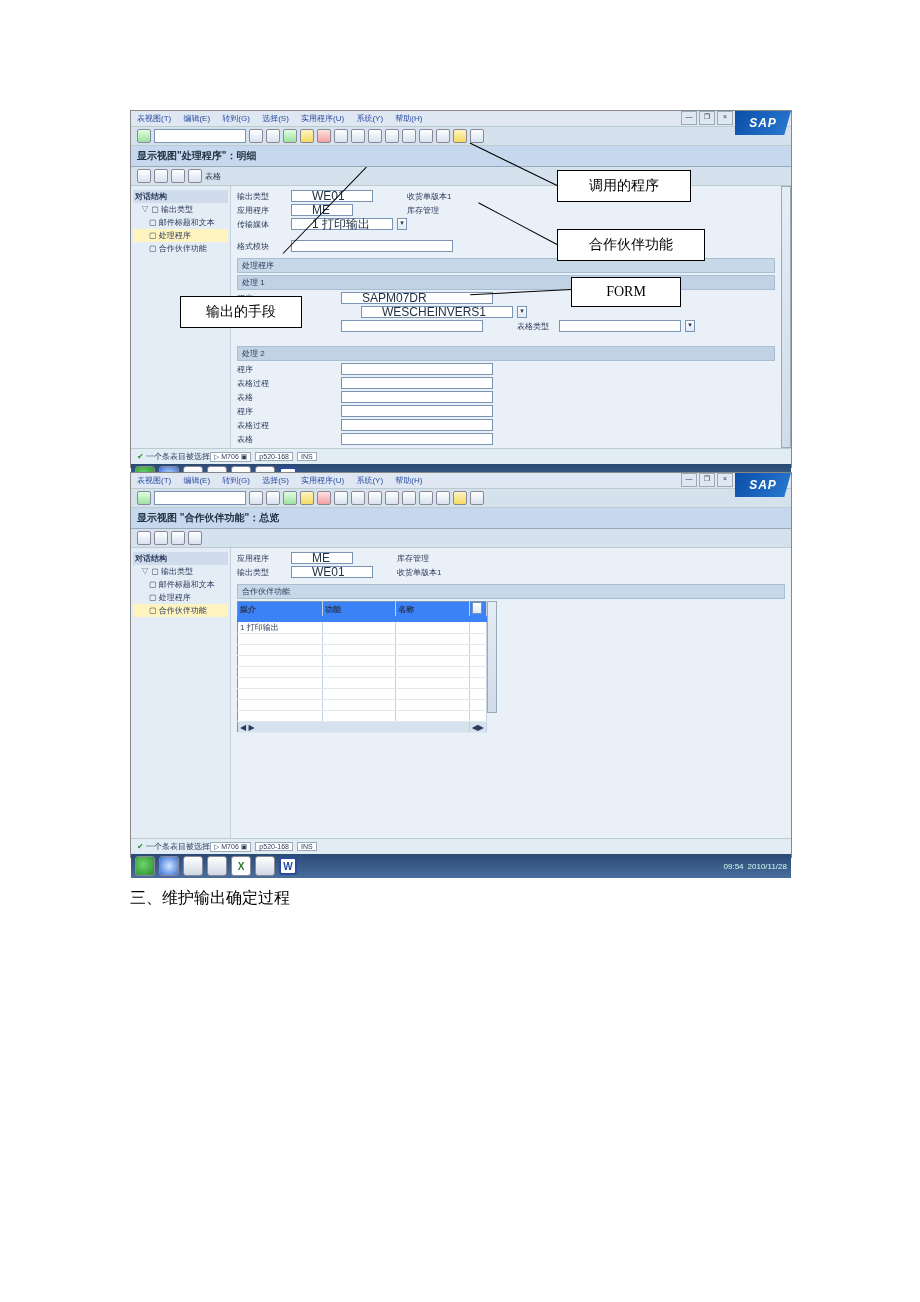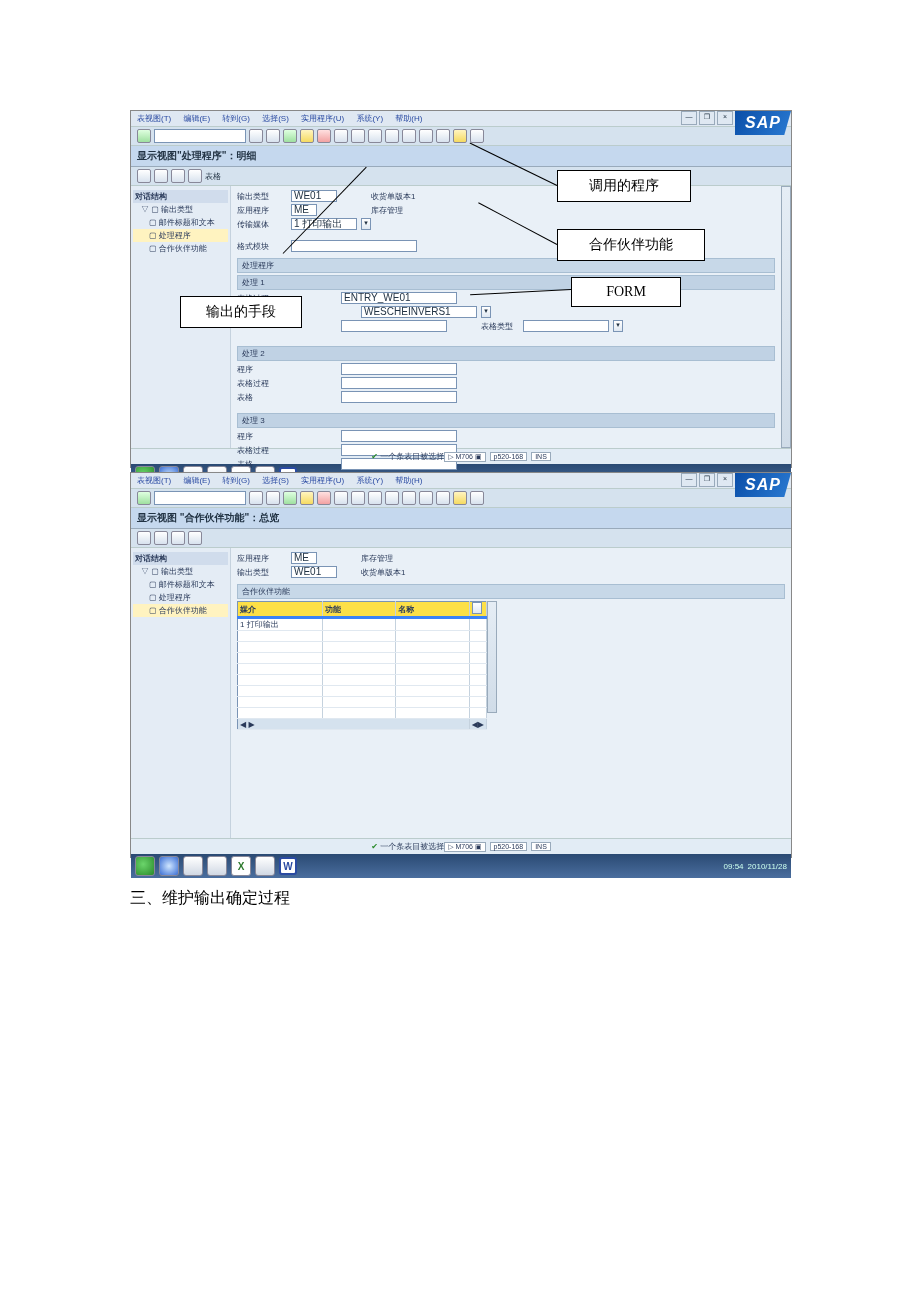--- a/index.html
+++ b/index.html
@@ -17,43 +17,43 @@
 .subbar{background:#d5e2ee;padding:2px 6px;display:flex;align-items:center;gap:3px;border-bottom:1px solid #bcc}
 .subbar .lbl{font-size:8px;color:#234}
 .main{display:flex;background:#e9f0f7}
 .tree{width:95px;background:#e4ecf5;border-right:1px solid #c5d2de;padding:4px 2px;color:#2a3a5a}
 .tree .hd{background:#d0dcec;padding:1px 2px;font-weight:bold}
 .tree .it{padding:1px 2px 1px 8px}
 .tree .it.sel{background:#fff3c0}
 .content{flex:1;padding:4px 6px;color:#2a3a5a}
 .row{display:flex;align-items:center;margin-bottom:2px;gap:4px}
 .row .l{width:50px}
-.inp{display:inline-block;height:10px;border:1px solid #7a94b5;background:#fff;padding:0 2px;line-height:10px;font-size:10px;color:#234}
+.inp{display:inline-block;height:10px;border:1px solid #7a94b5;background:#fff;padding:0 20px;line-height:10px;font-size:12px;color:#234}
 .section{margin-top:6px}
 .shead{background:#c7d8e8;border:1px solid #a8bed2;padding:1px 4px;margin-bottom:2px;font-size:8px}
 .shead.sub{background:#c0d2e4}
-.status{display:flex;justify-content:center;align-items:center;background:#e2ecf5;border-top:1px solid #bcc;padding:2px 6px;font-size:8px;color:#2a3a5a}
+.status{display:flex;justify-content:flex-start;align-items:center;background:#e2ecf5;border-top:1px solid #bcc;padding:2px 6px;font-size:8px;color:#2a3a5a}
 .status .right{display:flex;gap:4px;align-items:center}
 .badge{background:#fff;border:1px solid #9ab;padding:0 3px;font-size:7px}
 .taskbar{background:linear-gradient(#2a4a73,#4a6e9e);display:flex;align-items:center;justify-content:space-between;padding:2px 4px;color:#cfe}
 .taskbar .left{display:flex;gap:4px;align-items:center}
 .tico{width:18px;height:18px;border-radius:3px;background:linear-gradient(#fff,#d0d8e4);border:1px solid #889}
 .tico.start{background:radial-gradient(circle at 40% 40%,#6bd56b,#2a8a2a)}
 .tico.ie{background:radial-gradient(circle,#cfe6ff,#3a6ed4)}
 .tico.ex{background:#fff;color:#2d7a2d;display:flex;align-items:center;justify-content:center;font-weight:bold;font-size:10px}
 .tico.wd{background:#fff;color:#2a4aa2;display:flex;align-items:center;justify-content:center;font-weight:bold;font-size:10px;border:2px solid #2a4aa2;box-sizing:border-box}
 .tico.sap{background:linear-gradient(#fff,#d0d8e4)}
 .tray{display:flex;align-items:center;gap:4px;font-size:8px}
-.saplogo{position:absolute;top:0;right:0;width:56px;height:24px;background:linear-gradient(120deg,#0a4ea8,#2a7ad2);color:#fff;font-weight:bold;font-size:16px;display:flex;align-items:center;justify-content:center;font-style:italic;letter-spacing:1px;clip-path:polygon(0 0,100% 0,88% 100%,0 100%)}
+.saplogo{position:absolute;top:0;right:0;width:56px;height:24px;background:linear-gradient(120deg,#0a4ea8,#2a7ad2);color:#fff;font-weight:bold;font-size:12px;display:flex;align-items:center;justify-content:center;font-style:italic;letter-spacing:1px;clip-path:polygon(0 0,100% 0,88% 100%,0 100%)}
 .winctl{position:absolute;top:0;right:58px;display:flex;gap:2px}
 .winctl span{width:14px;height:12px;background:#dfe8f2;border:1px solid #9ab;font-size:7px;text-align:center;line-height:10px;color:#234}
 .annot{position:absolute;border:1px solid #000;background:#fff;padding:6px 10px;font-size:14px;font-family:"SimSun","Microsoft YaHei",serif}
 .line{position:absolute;background:#000}
 .table{border:1px solid #7a94b5;background:#fff}
-.table .th{background:#fde047;border-bottom:3px solid #3b82f6}
+.table .th{background:#3b82f6;border-bottom:6px solid #3b82f6}
 .table td,.table th{border-right:1px solid #c5d2de;border-bottom:1px solid #e0e8f0;padding:0 2px;font-size:8px;text-align:left;height:10px}
 .scrollv{width:8px;background:linear-gradient(#e5edf5,#d0dce8);border:1px solid #9ab}
 .heading{font-family:"SimSun","Microsoft YaHei",serif;font-size:16px;margin:30px 0 0 130px}
 .dd{display:inline-block;width:8px;height:10px;border:1px solid #7a94b5;background:linear-gradient(#fff,#dfe8f2);font-size:7px;text-align:center;line-height:8px;color:#234}
 .cellsel{display:inline-block;width:8px;height:10px;border:1px solid #7a94b5;background:linear-gradient(#fff,#dfe8f2)}
 </style>
 </head>
 <body>
 
 <div class="page">
@@ -126,22 +126,22 @@
           </div>
         <div class="row" style="margin-top:10px">
             <span class="l">格式模块</span>
             <span class="inp" style="width:120px"></span>
           </div>
 
         <div class="section">
             <div class="shead">处理程序</div>
           <div class="shead sub">处理 1</div>
           <div class="row">
-              <span class="l">表格过程</span>
-              <span class="inp" style="width:110px;margin-left:50px">ENTRY_WE01</span>
+              <span class="l">程序</span>
+              <span class="inp" style="width:110px;margin-left:50px">SAPM07DR</span>
             </div>
           <div class="row">
               <span class="l">表格</span>
               <span class="inp" style="width:110px;margin-left:70px">WESCHEINVERS1</span>
               <span class="dd">▾</span>
             </div>
           <div class="row">
               <span class="l"></span>
               <span class="inp" style="width:100px;margin-left:50px"></span>
               <span style="margin-left:30px">表格类型</span>
@@ -156,21 +156,20 @@
             </div>
           <div class="row">
               <span class="l">表格过程</span>
               <span class="inp" style="width:110px;margin-left:50px"></span>
             </div>
           <div class="row">
               <span class="l">表格</span>
               <span class="inp" style="width:110px;margin-left:50px"></span>
             </div>
 
-          <div class="shead sub" style="margin-top:10px">处理 3</div>
           <div class="row">
               <span class="l">程序</span>
               <span class="inp" style="width:110px;margin-left:50px"></span>
             </div>
           <div class="row">
               <span class="l">表格过程</span>
               <span class="inp" style="width:110px;margin-left:50px"></span>
             </div>
           <div class="row">
               <span class="l">表格</span>

